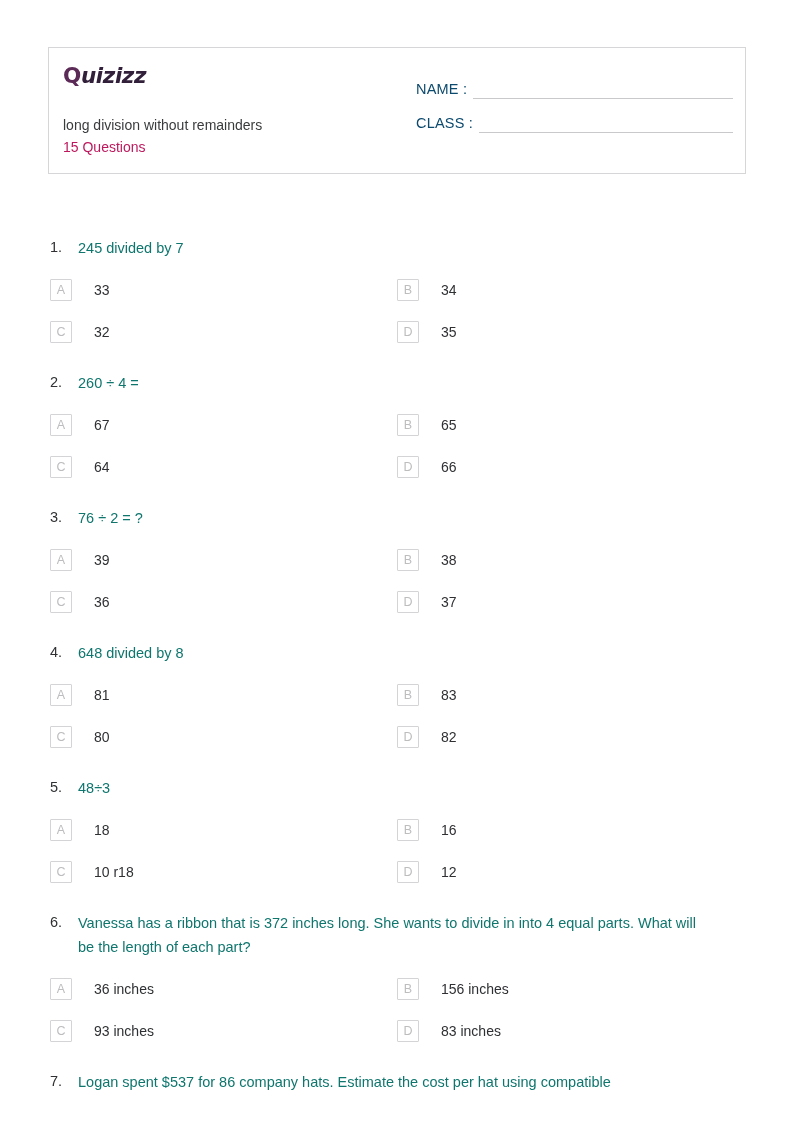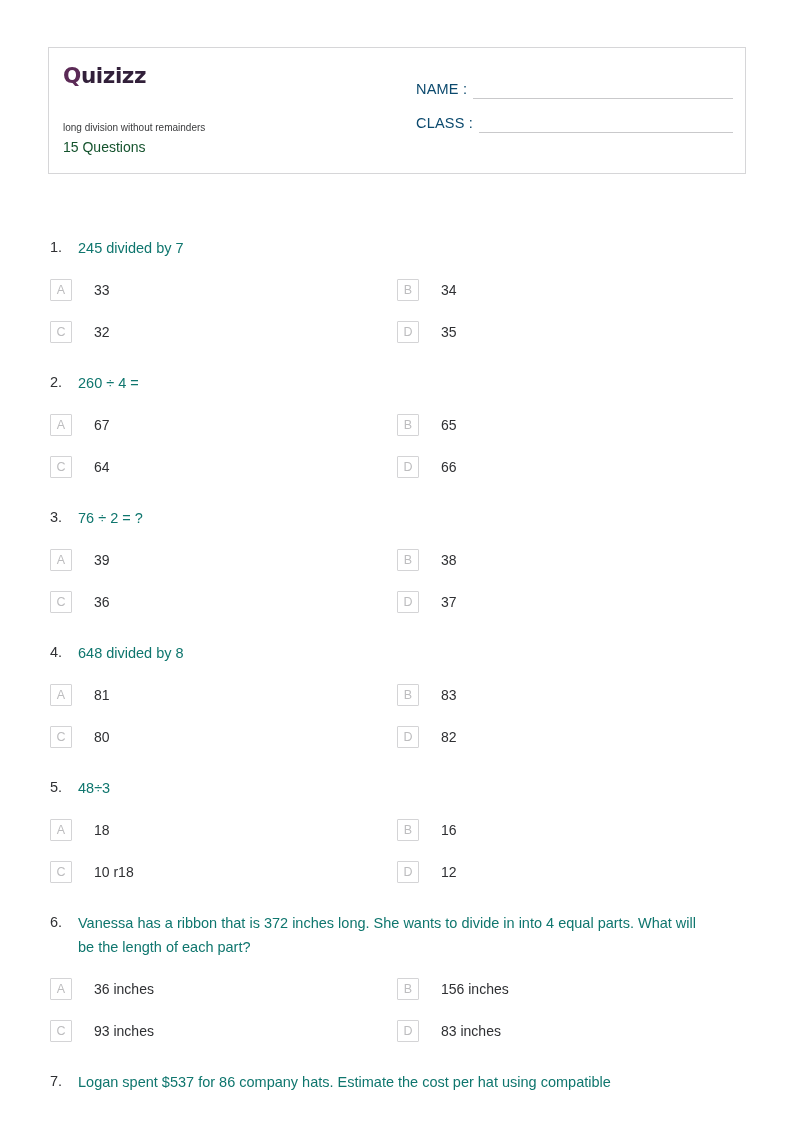--- a/index.html
+++ b/index.html
@@ -46,37 +46,37 @@
     font-size: 21.5px;
     font-weight: bold;
     letter-spacing: -0.4px;
     line-height: 1;
     color: #2b1530;
     font-family: "DejaVu Sans", sans-serif;
     display: inline-block;
     user-select: none;
   }
   .logo .q-mark { color: #5b2a56; }
-  .logo .rest { color: #32203a; }
+  .logo .rest { color: #32203a; font-style: italic; }
 
   .meta {
     position: absolute;
     left: 14px;
     bottom: 16px;
   }
   .worksheet-title {
-    font-size: 10px;
+    font-size: 14px;
     color: #3a3b3d;
     line-height: 1.45;
     white-space: nowrap;
     text-align: center;
   }
   .worksheet-count {
     font-size: 14px;
-    color: #14532d;
+    color: #be185d;
     line-height: 1.45;
     margin-top: 1px;
   }
 
   .header-right {
     flex: 1;
     box-sizing: border-box;
     padding: 17px 12px 0 12px;
     display: flex;
     flex-direction: column;

